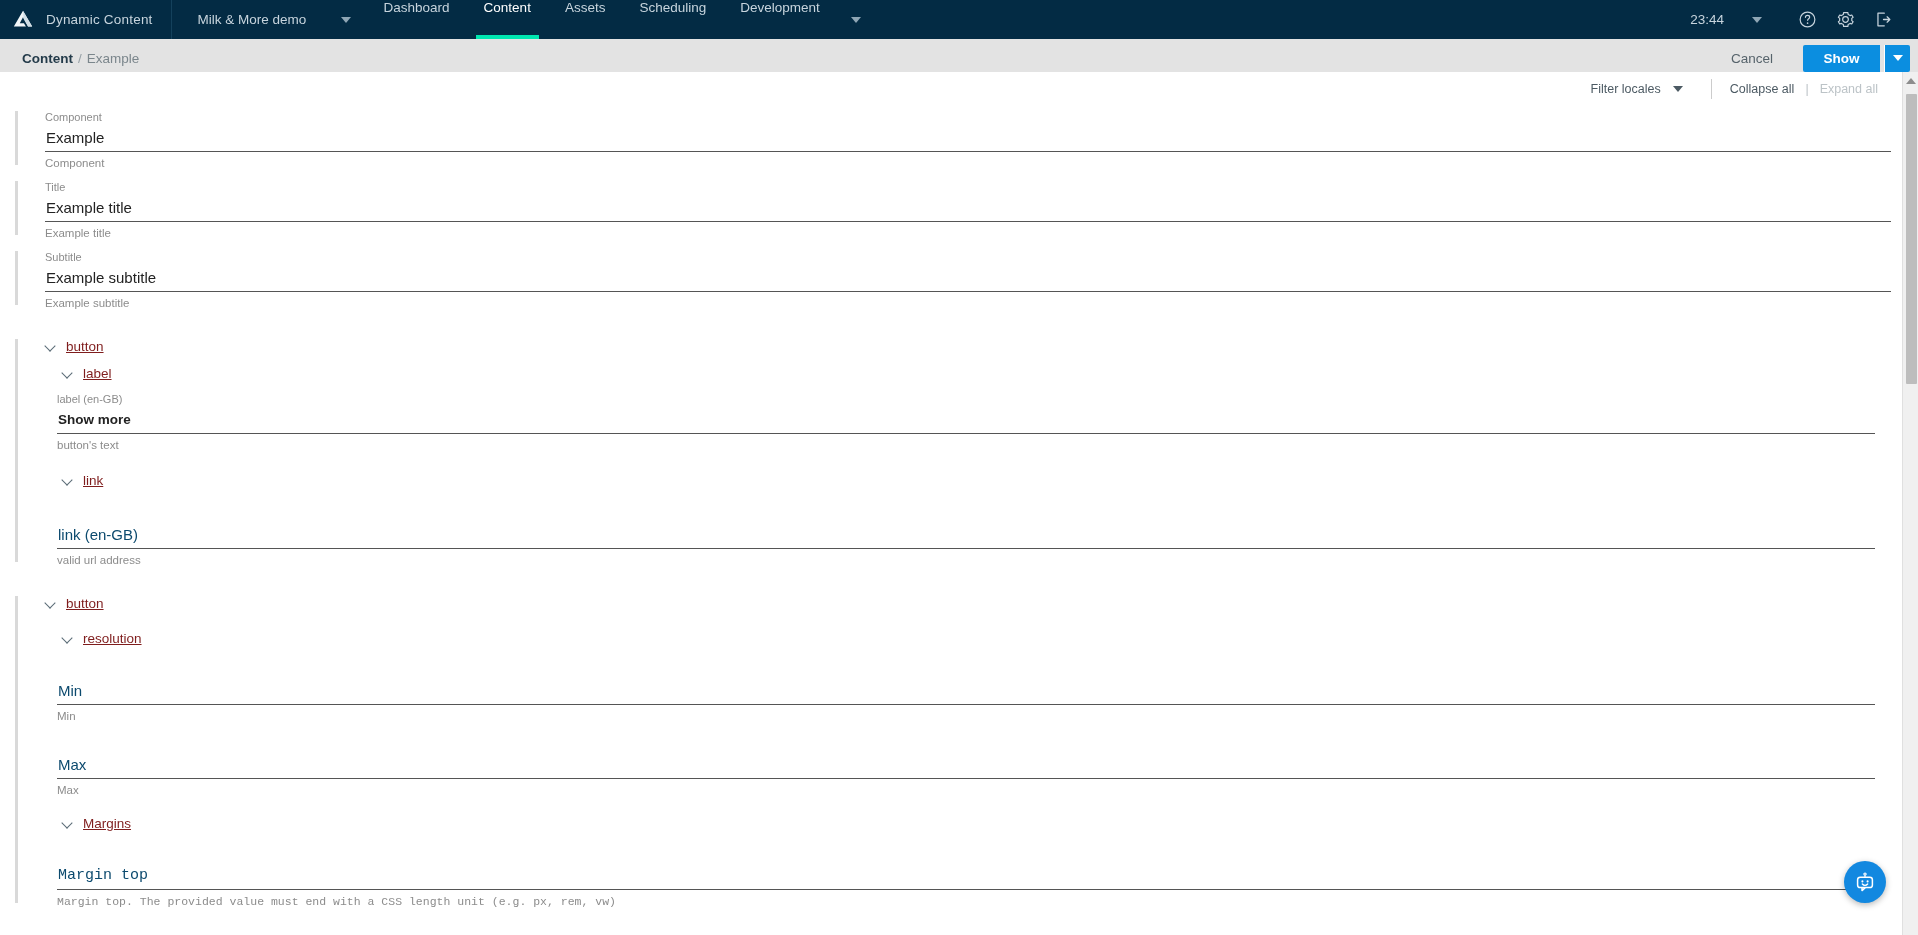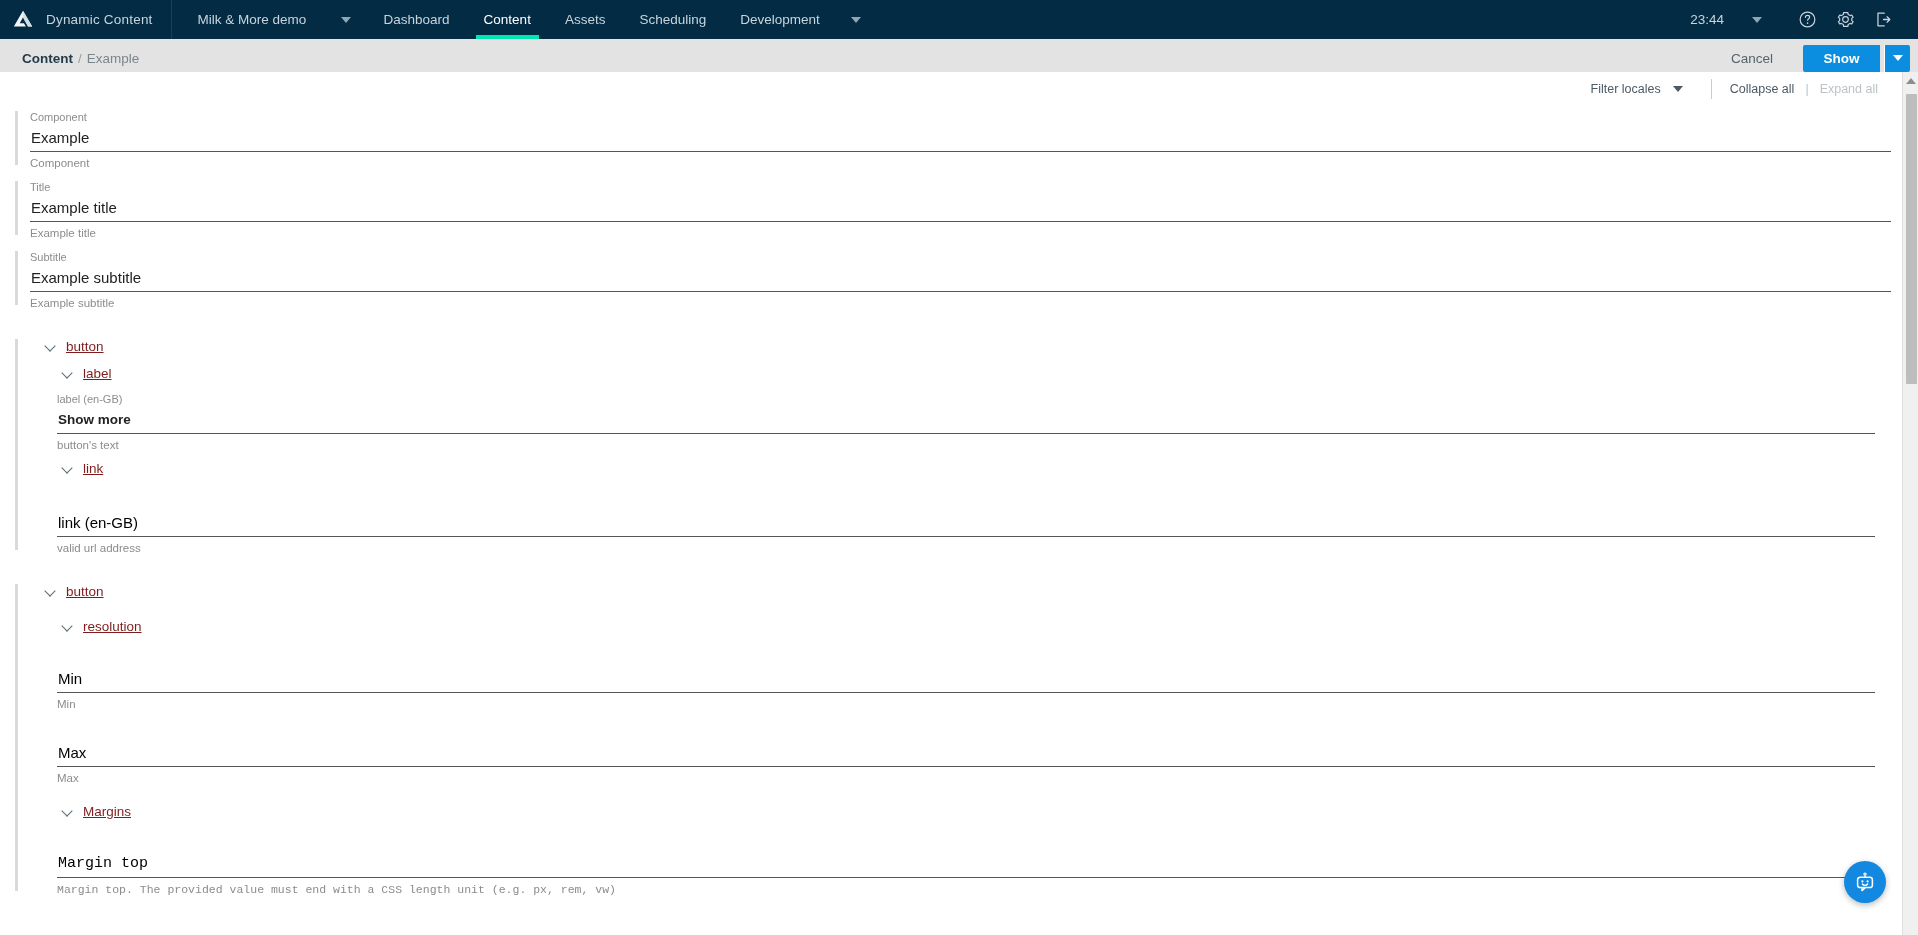--- a/index.html
+++ b/index.html
@@ -37,21 +37,21 @@
     min-width: 195px;
   }
   .hub-name { color: #c7d4dd; font-size: 13.5px; white-space: nowrap; }
   .caret {
     width: 0; height: 0; margin-left: auto; margin-right: 8px;
     border-left: 5px solid transparent; border-right: 5px solid transparent;
     border-top: 6px solid #8fa6b5;
   }
   .navtabs { display: flex; align-items: stretch; }
   .navtab {
-    display: flex; align-items: center; justify-content: center;
+    display: flex; align-items: flex-start; justify-content: center;
     padding: 0 17px;
     color: #c7d4dd; font-size: 13.5px; white-space: nowrap;
     position: relative; cursor: pointer;
   }
   .navtab.active { color: #ffffff; }
   .navtab.active::after {
     content: ""; position: absolute; left: 9px; right: 9px; bottom: 0;
     height: 4px; background: #00e6b0;
   }
   .navtab-caret {
@@ -140,37 +140,37 @@
 
   
   .form-scroll {
     position: absolute; top: 72px; left: 0; right: 0; bottom: 0;
     overflow: hidden; background: #fff;
   }
   .form-inner { padding: 0 0 0 0; position: relative; }
 
   .field-block {
     position: relative;
-    padding-left: 30px;
+    padding-left: 45px;
     margin-bottom: 2px;
   }
   .field-block::before {
     content: ""; position: absolute; left: 15px; top: 6px; bottom: 8px;
     width: 3px; background: #d9d9d9;
   }
   .field-label {
     font-size: 11px; color: #8c8c8c; line-height: 16px; padding-top: 4px;
   }
   .field-value {
     font-size: 15px; color: #222; line-height: 26px;
     border-bottom: 1px solid #555;
     margin-right: 27px; padding-left: 1px;
     min-height: 27px;
   }
-  .field-value.placeholder { color: #000000; }
+  .field-value.placeholder { color: #0c4a6e; }
   .field-value.bold { font-weight: bold; font-size: 13.5px; }
   .field-help {
     font-size: 11.5px; color: #8c8c8c; line-height: 19px; padding-top: 2px;
   }
 
   
   .group {
     display: flex; align-items: center; gap: 9px;
     cursor: pointer; padding: 6px 0;
   }
@@ -343,21 +343,21 @@
         <span class="group-caret"></span>
         <span class="group-title">label</span>
       </div>
 
       <div class="indent-1">
         <div class="field-label">label (en-GB)</div>
         <div class="field-value bold" style="margin-right:43px;">Show more</div>
         <div class="field-help">button's text</div>
       </div>
 
-      <div class="group lvl1" style="">
+      <div class="group lvl1" style="margin-top:12px;">
         <span class="group-caret"></span>
         <span class="group-title">link</span>
       </div>
 
       <div class="indent-1" style="margin-top:28px;">
         <div class="field-value placeholder" style="margin-right:43px;">link (en-GB)</div>
         <div class="field-help">valid url address</div>
       </div>
     </div>
 

